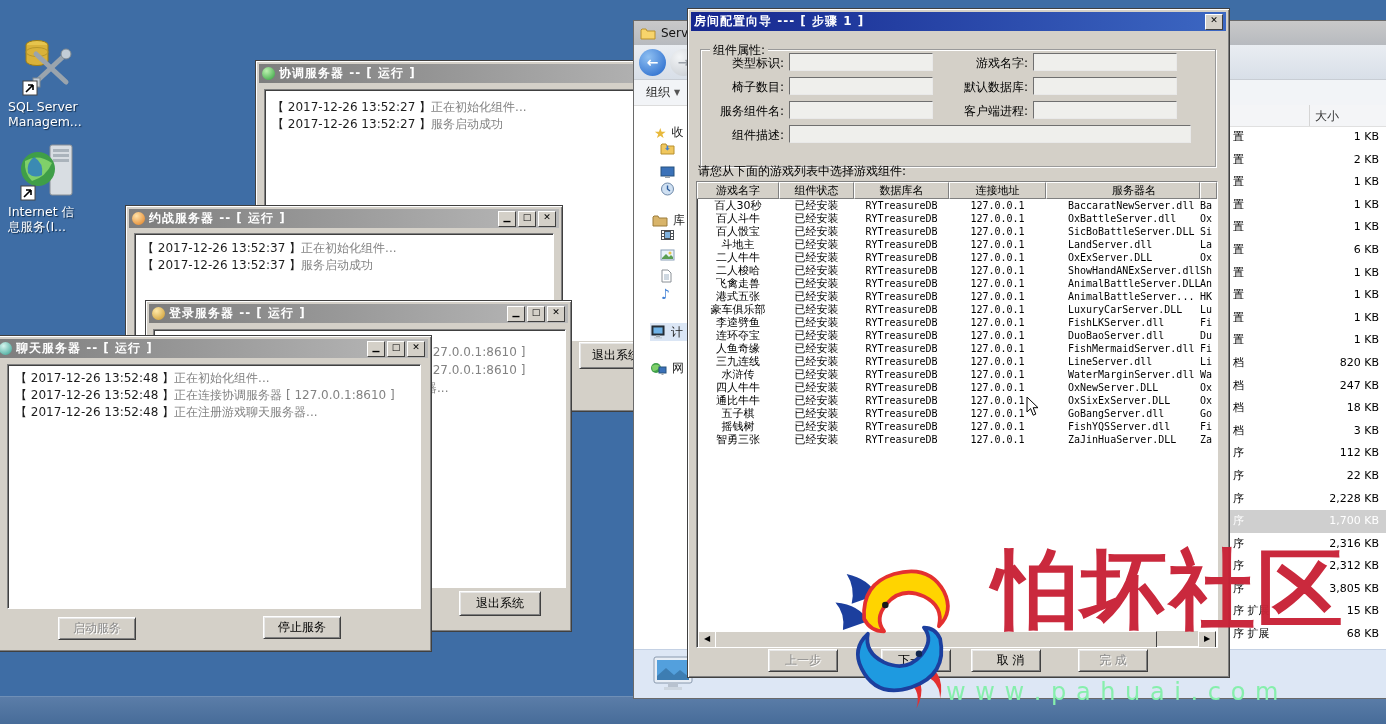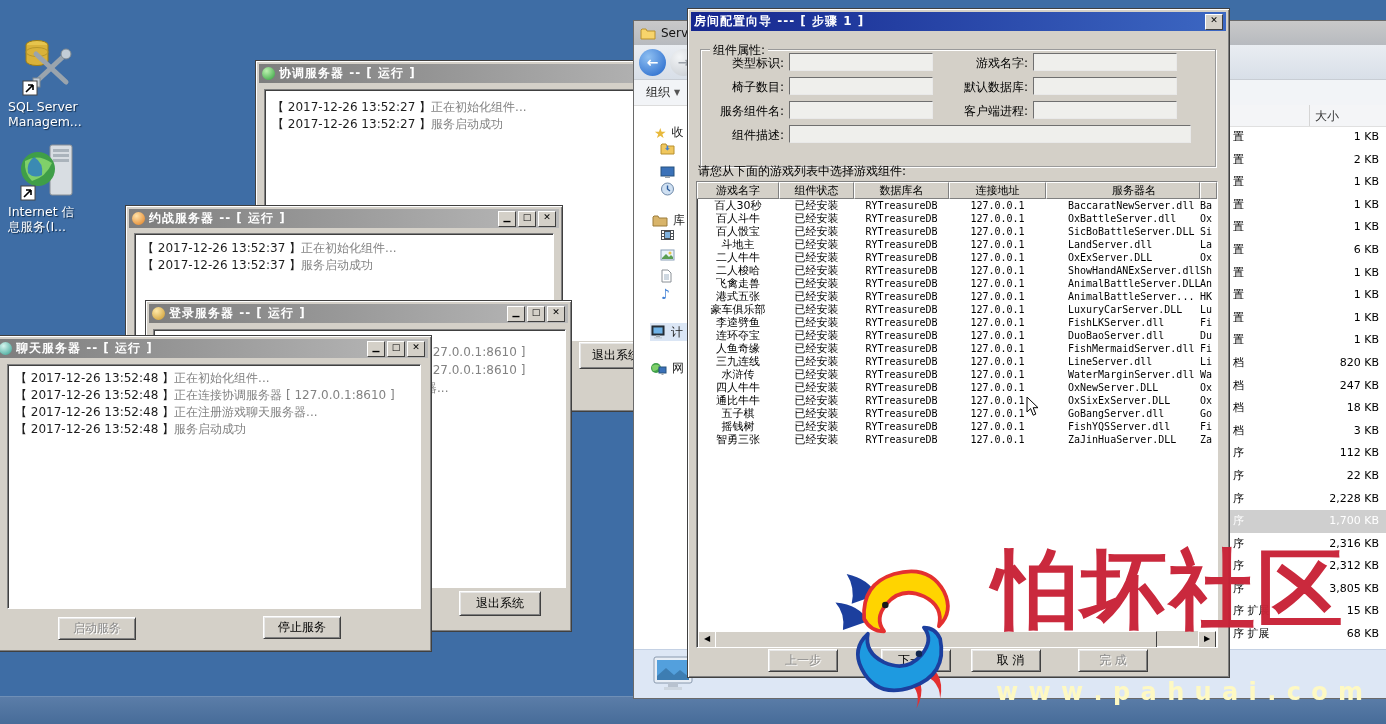--- a/index.html
+++ b/index.html
@@ -74,22 +74,22 @@
   .f-type{position:absolute;left:4px;}
   .f-size{position:absolute;right:8px;}
   .ex-detail{position:absolute;left:0;right:0;bottom:0;height:48px;background:#dde7f5;
     border-top:1px solid #c4d1e4;}
   
   .dicon{position:absolute;width:90px;text-align:left;color:#fff;font-size:12.5px;
     line-height:15px;text-shadow:1px 1px 1px #122c4a;}
   
   .wm-brand{position:absolute;left:993px;top:546px;font-size:86px;line-height:1;
     font-weight:bold;color:#c92337;letter-spacing:2px;white-space:nowrap;opacity:.97;}
-  .wm-url{position:absolute;left:996px;top:678px;font-size:24px;font-weight:bold;
-    color:#fef9c3;letter-spacing:1px;white-space:nowrap;}
+  .wm-url{position:absolute;left:946px;top:678px;font-size:24px;font-weight:normal;
+    color:#86efac;letter-spacing:1px;white-space:nowrap;}
   .taskbar{position:absolute;left:0;right:0;bottom:0;height:27px;
     background:linear-gradient(#5b7da8,#476c99);border-top:1px solid #6f8fb6;}
 </style>
 </head>
 <body>
 
 <div id="screen">
 
   <div class="dicon" style="left:8px;top:38px;">
     <svg width="52" height="58" style="margin-left:14px;" viewBox="0 0 52 58">
@@ -381,21 +381,20 @@
         <span class="wbtn">▁</span>
         <span class="wbtn">□</span>
         <span class="wbtn">✕</span>
       </span>
     </div>
     <div class="sunk" style="left:14px;top:28px;width:412px;height:243px;"></div>
     <div class="logbox" style="left:22px;top:34px;width:398px;">
         <div class="log-line"><span class="t">【 2017-12-26 13:52:48 】</span><span class="m">正在初始化组件...</span></div>
         <div class="log-line"><span class="t">【 2017-12-26 13:52:48 】</span><span class="m">正在连接协调服务器 [ 127.0.0.1:8610 ]</span></div>
         <div class="log-line"><span class="t">【 2017-12-26 13:52:48 】</span><span class="m">正在注册游戏聊天服务器...</span></div>
-        <div class="log-line"><span class="t">【 2017-12-26 13:52:48 】</span><span class="m">服务启动成功</span></div>
       </div>
     <button class="btn disabled" style="left:65px;top:281px;width:78px;height:23px;">启动服务</button>
     <button class="btn" style="left:270px;top:280px;width:78px;height:23px;">停止服务</button>
   </div>
 
   <div class="win" style="left:687px;top:8px;width:541px;height:668px;z-index:7;">
     <div class="tb tb-blue">
       <span class="ttl">房间配置向导 --- [ 步骤 1 ]</span>
       <span class="winbtns">
         <span class="wbtn">✕</span>

